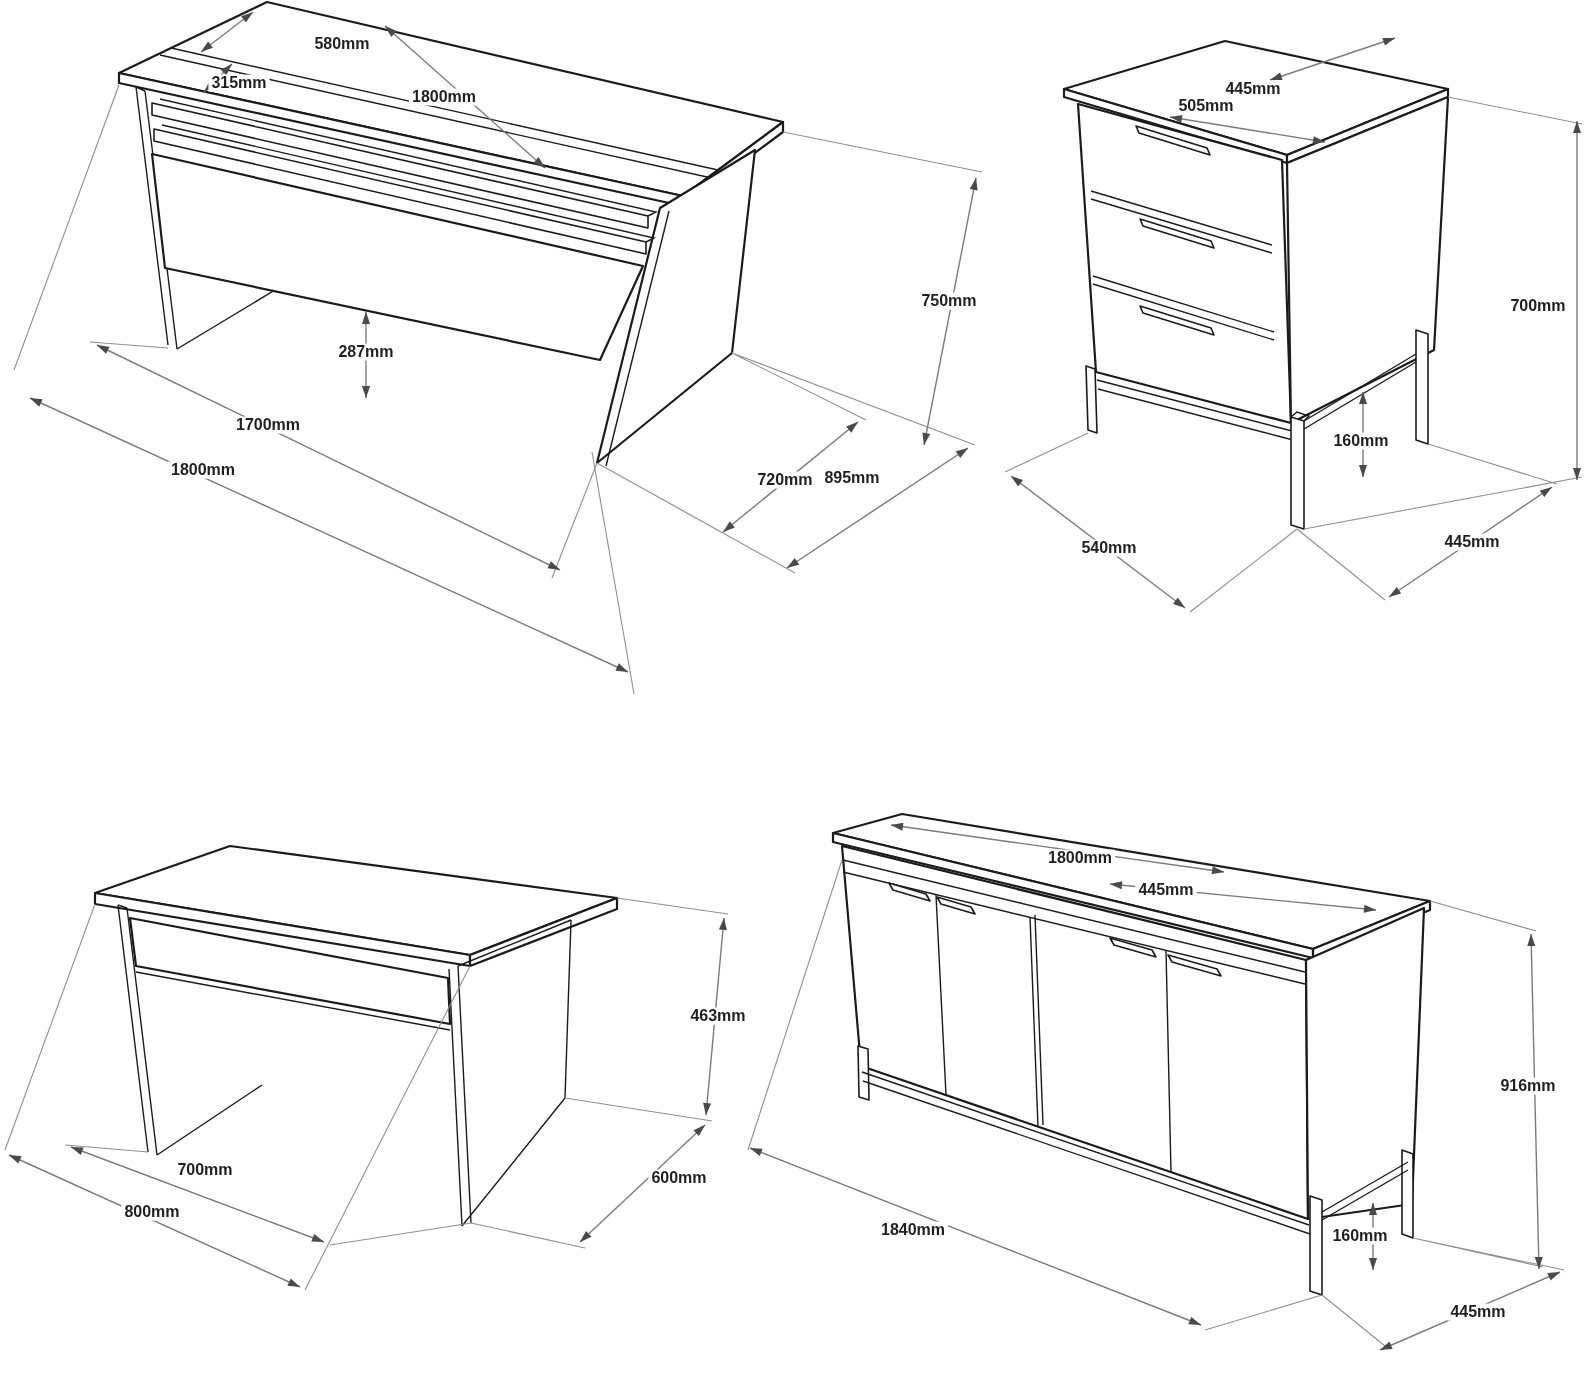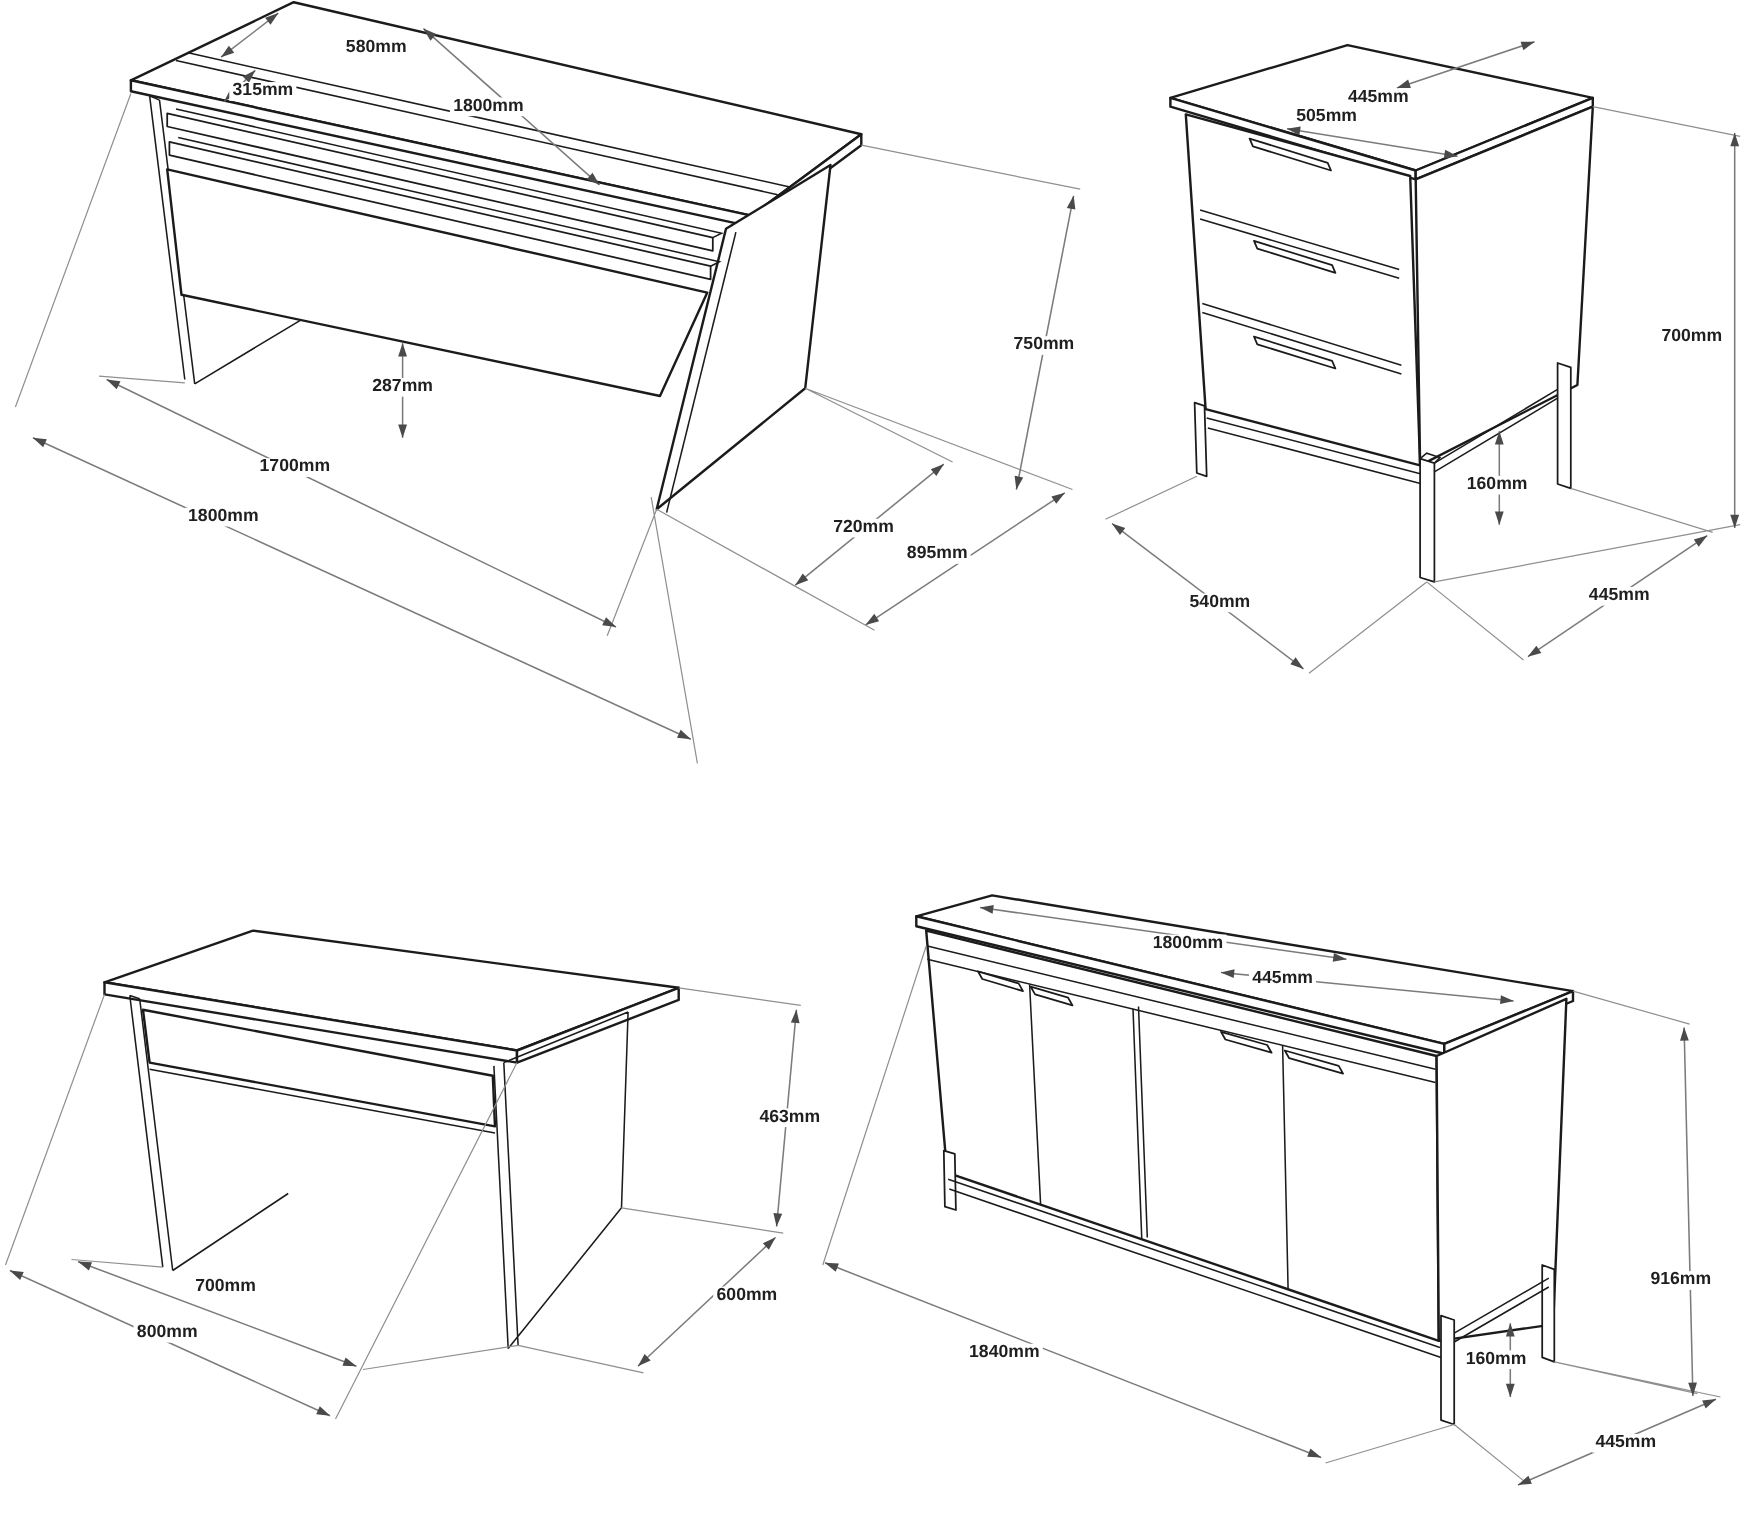--- a/index.html
+++ b/index.html
@@ -121,34 +121,34 @@
     </g>
   </svg>
 
   <div class="dim" style="left:342px;top:44px">580mm</div>
   <div class="dim" style="left:239px;top:83px">315mm</div>
   <div class="dim" style="left:444px;top:97px">1800mm</div>
   <div class="dim" style="left:366px;top:352px">287mm</div>
   <div class="dim" style="left:268px;top:425px">1700mm</div>
   <div class="dim" style="left:203px;top:470px">1800mm</div>
   <div class="dim" style="left:785px;top:480px">720mm</div>
-  <div class="dim" style="left:852px;top:504px">895mm</div>
-  <div class="dim" style="left:949px;top:314px">750mm</div>
+  <div class="dim" style="left:852px;top:478px">895mm</div>
+  <div class="dim" style="left:949px;top:301px">750mm</div>
 
   <div class="dim" style="left:1253px;top:89px">445mm</div>
   <div class="dim" style="left:1206px;top:106px">505mm</div>
   <div class="dim" style="left:1538px;top:306px">700mm</div>
   <div class="dim" style="left:1361px;top:441px">160mm</div>
   <div class="dim" style="left:1109px;top:548px">540mm</div>
   <div class="dim" style="left:1472px;top:542px">445mm</div>
 
   <div class="dim" style="left:718px;top:1016px">463mm</div>
   <div class="dim" style="left:205px;top:1170px">700mm</div>
   <div class="dim" style="left:152px;top:1212px">800mm</div>
   <div class="dim" style="left:679px;top:1178px">600mm</div>
 
   <div class="dim" style="left:1080px;top:858px">1800mm</div>
   <div class="dim" style="left:1166px;top:890px">445mm</div>
-  <div class="dim" style="left:1528px;top:1164px">916mm</div>
+  <div class="dim" style="left:1528px;top:1086px">916mm</div>
   <div class="dim" style="left:1360px;top:1236px">160mm</div>
   <div class="dim" style="left:913px;top:1230px">1840mm</div>
   <div class="dim" style="left:1478px;top:1312px">445mm</div>
 </div>
 
 </body></html>

